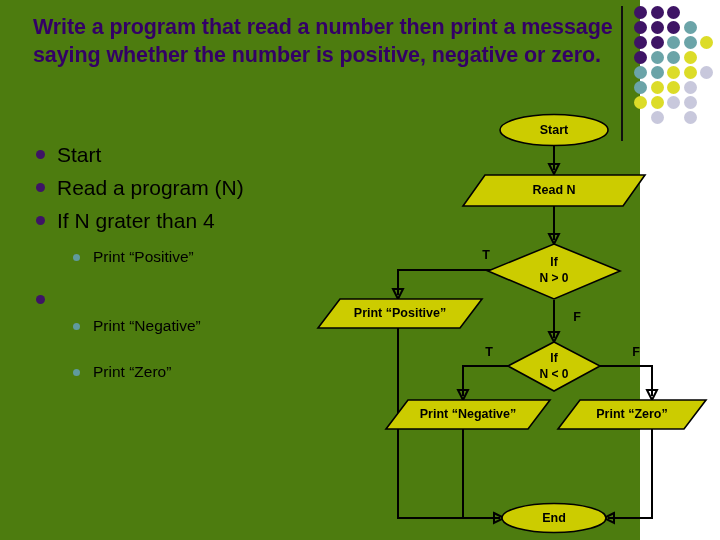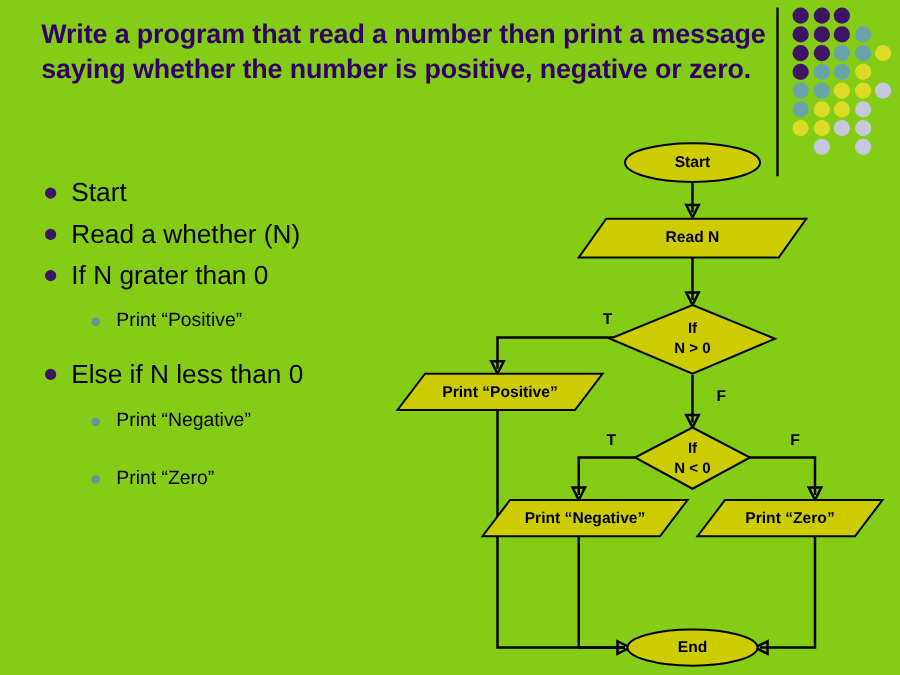--- a/index.html
+++ b/index.html
@@ -5,22 +5,22 @@
   * { box-sizing: border-box; }
   html, body {
     margin: 0; padding: 0;
     width: 720px; height: 540px;
     background: #ffffff;
     font-family: "Liberation Sans", sans-serif;
     overflow: hidden;
   }
   #slide {
     position: relative;
-    width: 720px; height: 540px;
-    background: #84cc16;
+    width: 640px; height: 540px;
+    background: #4d7c0f;
   }
 
   
   #title {
     position: absolute;
     left: 33px; top: 14px;
     width: 586px;
     font-size: 21.5px;
     font-weight: bold;
     color: #330066;
@@ -151,35 +151,34 @@
       <div class="deco-dot" style="left: 49.5px; top: 105px; background: rgb(200, 200, 220);"></div>
     </div>
 
   <div id="outline">
       <div class="bullet-row lvl1">
         <span class="bullet-mark"></span>
         <span class="bullet-text">Start</span>
       </div>
       <div class="bullet-row lvl1">
         <span class="bullet-mark"></span>
-        <span class="bullet-text">Read a whether (N)</span>
-      </div>
-      <div class="bullet-row lvl1">
-        <span class="bullet-mark"></span>
-        <span class="bullet-text">If N grater than 0</span>
+        <span class="bullet-text">Read a program (N)</span>
+      </div>
+      <div class="bullet-row lvl1">
+        <span class="bullet-mark"></span>
+        <span class="bullet-text">If N grater than 4</span>
       </div>
       <div class="spacer-sm"></div>
       <div class="bullet-row lvl2">
         <span class="bullet-mark"></span>
         <span class="bullet-text">Print “Positive”</span>
       </div>
       <div class="spacer-md"></div>
       <div class="bullet-row lvl1">
         <span class="bullet-mark"></span>
-        <span class="bullet-text">Else if N less than 0</span>
       </div>
       <div class="spacer-sm"></div>
       <div class="bullet-row lvl2">
         <span class="bullet-mark"></span>
         <span class="bullet-text">Print “Negative”</span>
       </div>
       <div class="spacer-md"></div>
       <div class="spacer-sm"></div>
       <div class="bullet-row lvl2">
         <span class="bullet-mark"></span>

